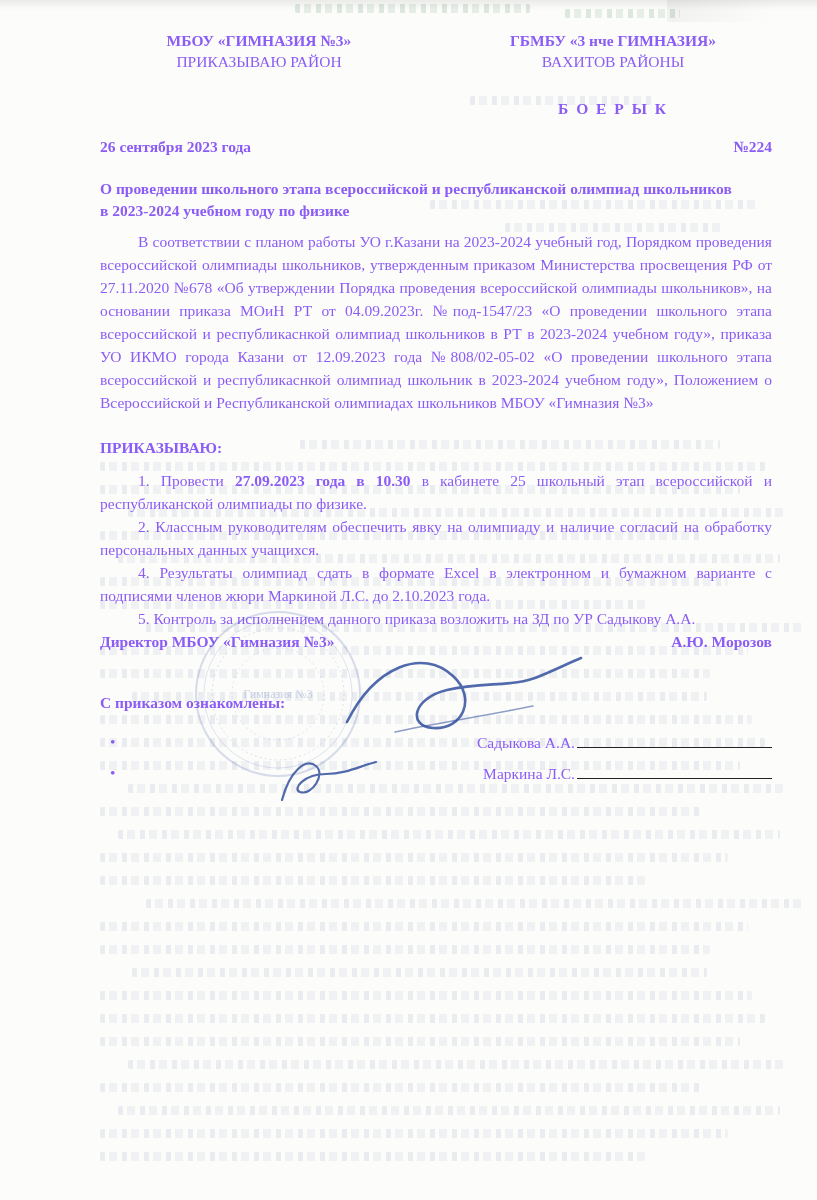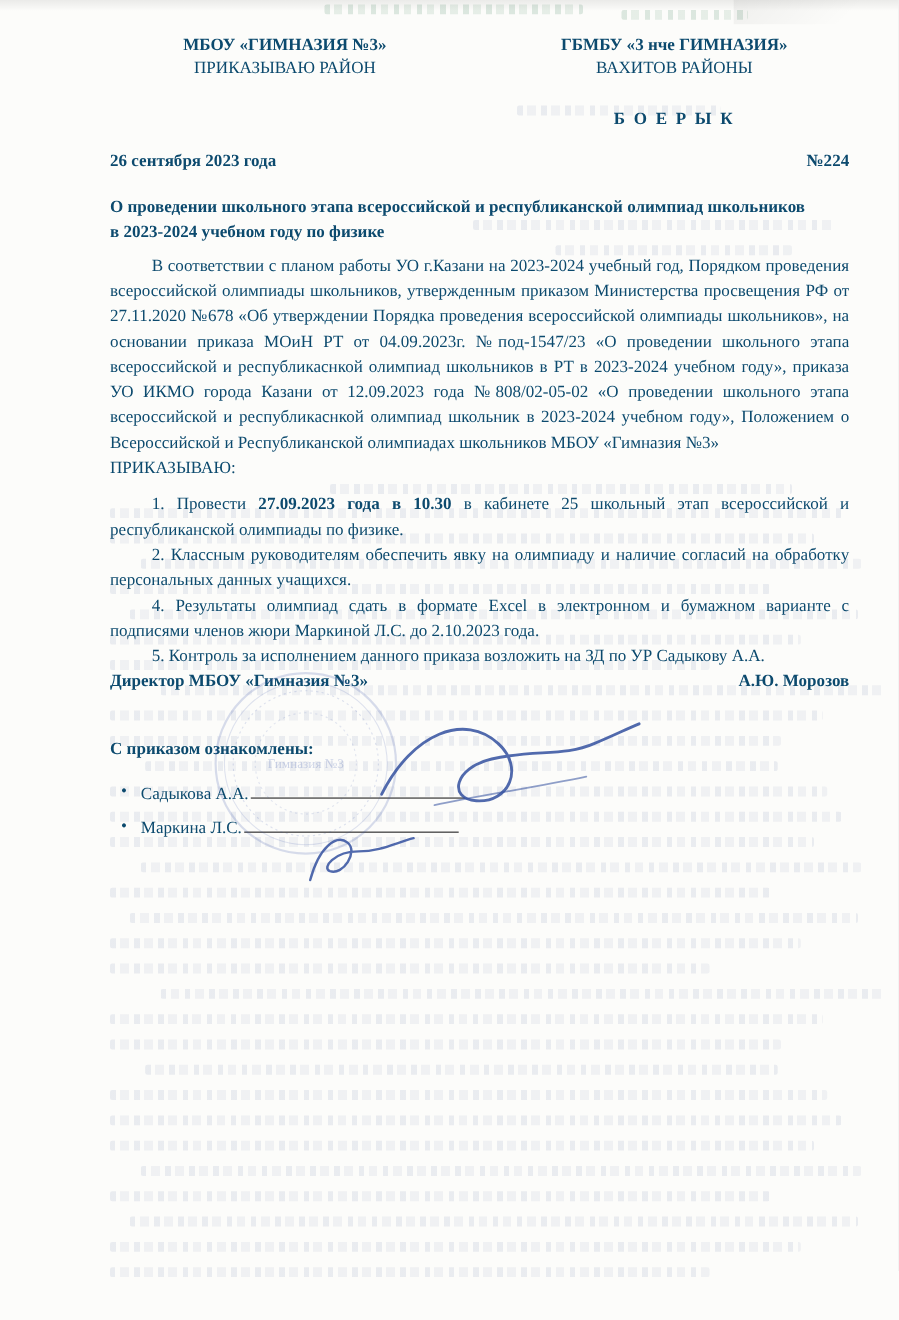--- a/index.html
+++ b/index.html
@@ -3,21 +3,21 @@
 <meta charset="utf-8">
 <style>
   html,body{margin:0;padding:0;background:#e9e9e9;}
   .page{
     position:relative;
     width:817px;height:1200px;
     margin:0 auto;
     background:#fcfcfa;
     overflow:hidden;
     font-family:"Liberation Serif","DejaVu Serif",serif;
-    color:#0c4a6e;
+    color:#8b5cf6;
     font-size:15.5px;
     line-height:23px;
   }
   .edge-shade{position:absolute;top:0;left:0;right:0;height:10px;
     background:linear-gradient(to bottom,rgba(0,0,0,.07),rgba(0,0,0,0));pointer-events:none;}
   .corner-shade{position:absolute;top:0;right:0;width:150px;height:22px;
     background:linear-gradient(135deg,rgba(0,0,0,.05),rgba(0,0,0,0) 70%);pointer-events:none;}
 
   
   #bleed{position:absolute;inset:0;pointer-events:none;z-index:0;}
@@ -37,27 +37,27 @@
 
   
   .content{position:relative;z-index:2;margin:0 45px 0 100px;padding-top:30px;}
   .header{display:flex;justify-content:space-between;}
   .hcol{width:318px;text-align:center;line-height:21px;}
   .hcol .org{font-weight:bold;}
   .doc-type{margin-top:26px;font-weight:bold;letter-spacing:2px;}
   .date-row{display:flex;justify-content:space-between;margin-top:16px;font-weight:bold;}
   .subject{margin:20px 30px 0 0;font-weight:bold;line-height:22px;}
   .body-par{margin:8px 0 0 0;text-align:justify;text-indent:38px;}
-  .order-heading{font-weight:normal;}
+  .order-heading{margin-top:22px;font-weight:bold;}
   #order-items{margin-top:10px;}
   .item{margin:0;text-align:justify;text-indent:38px;}
   .director-row{display:flex;justify-content:space-between;font-weight:bold;}
   .ack-heading{margin-top:38px;font-weight:bold;}
   #ack-list{list-style:none;margin:16px 0 0 0;padding:0 0 0 28px;}
-  #ack-list li{position:relative;margin:0 0 8px 0;height:23px;}
+  #ack-list li{position:relative;margin:0 0 8px 0;height:23px;text-align:right;}
   #ack-list li::before{content:"•";position:absolute;left:-18px;}
   .sig-line{display:inline-block;width:195px;border-bottom:1px solid #222;height:17px;
     vertical-align:baseline;margin-left:2px;}
 
   
   .stamp{position:absolute;left:192px;top:608px;z-index:3;opacity:.55;pointer-events:none;}
   .signature-main{position:absolute;left:335px;top:636px;z-index:4;pointer-events:none;}
   .signature-ack{position:absolute;left:268px;top:752px;z-index:4;pointer-events:none;}
 </style>
 </head>

